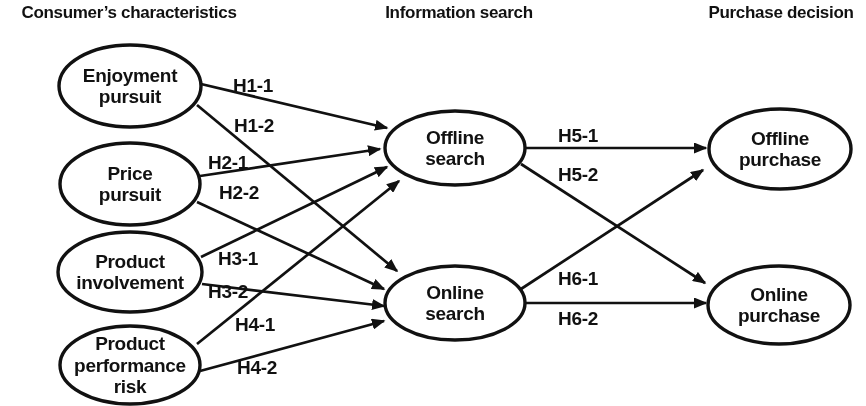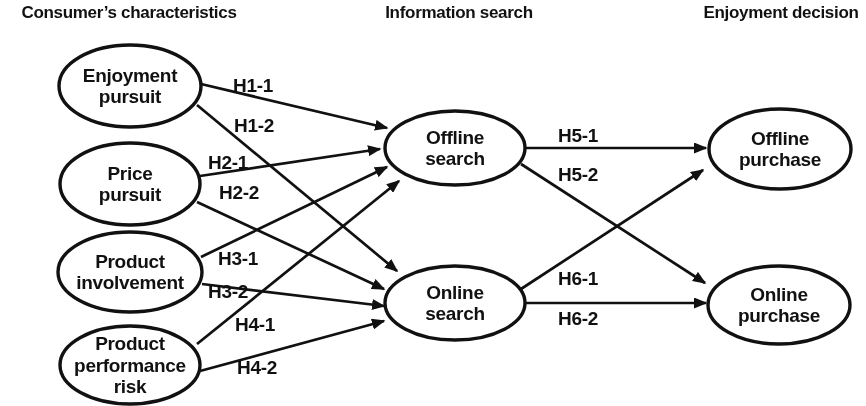--- a/index.html
+++ b/index.html
@@ -49,21 +49,21 @@
     stroke-width: 2.7px;
     fill: none;
   }
 </style>
 </head>
 <body>
 
 <div class="canvas">
   <div class="col-header" style="left:129px">Consumer’s characteristics</div>
   <div class="col-header" style="left:459px">Information search</div>
-  <div class="col-header" style="left:781px">Enjoyment decision</div>
+  <div class="col-header" style="left:781px">Purchase decision</div>
 
   <svg class="diagram" width="866" height="406" viewBox="0 0 866 406">
     <defs>
       <marker id="arrowhead" markerUnits="userSpaceOnUse" markerWidth="14" markerHeight="11" refX="12" refY="5.5" orient="auto">
         <path d="M0,0 L13.5,5.5 L0,11 Z" fill="#111111"></path>
       </marker>
     </defs>
     <g>
         <g>
           <line class="edge-line" x1="201" y1="84" x2="387" y2="128" marker-end="url(#arrowhead)"></line>

